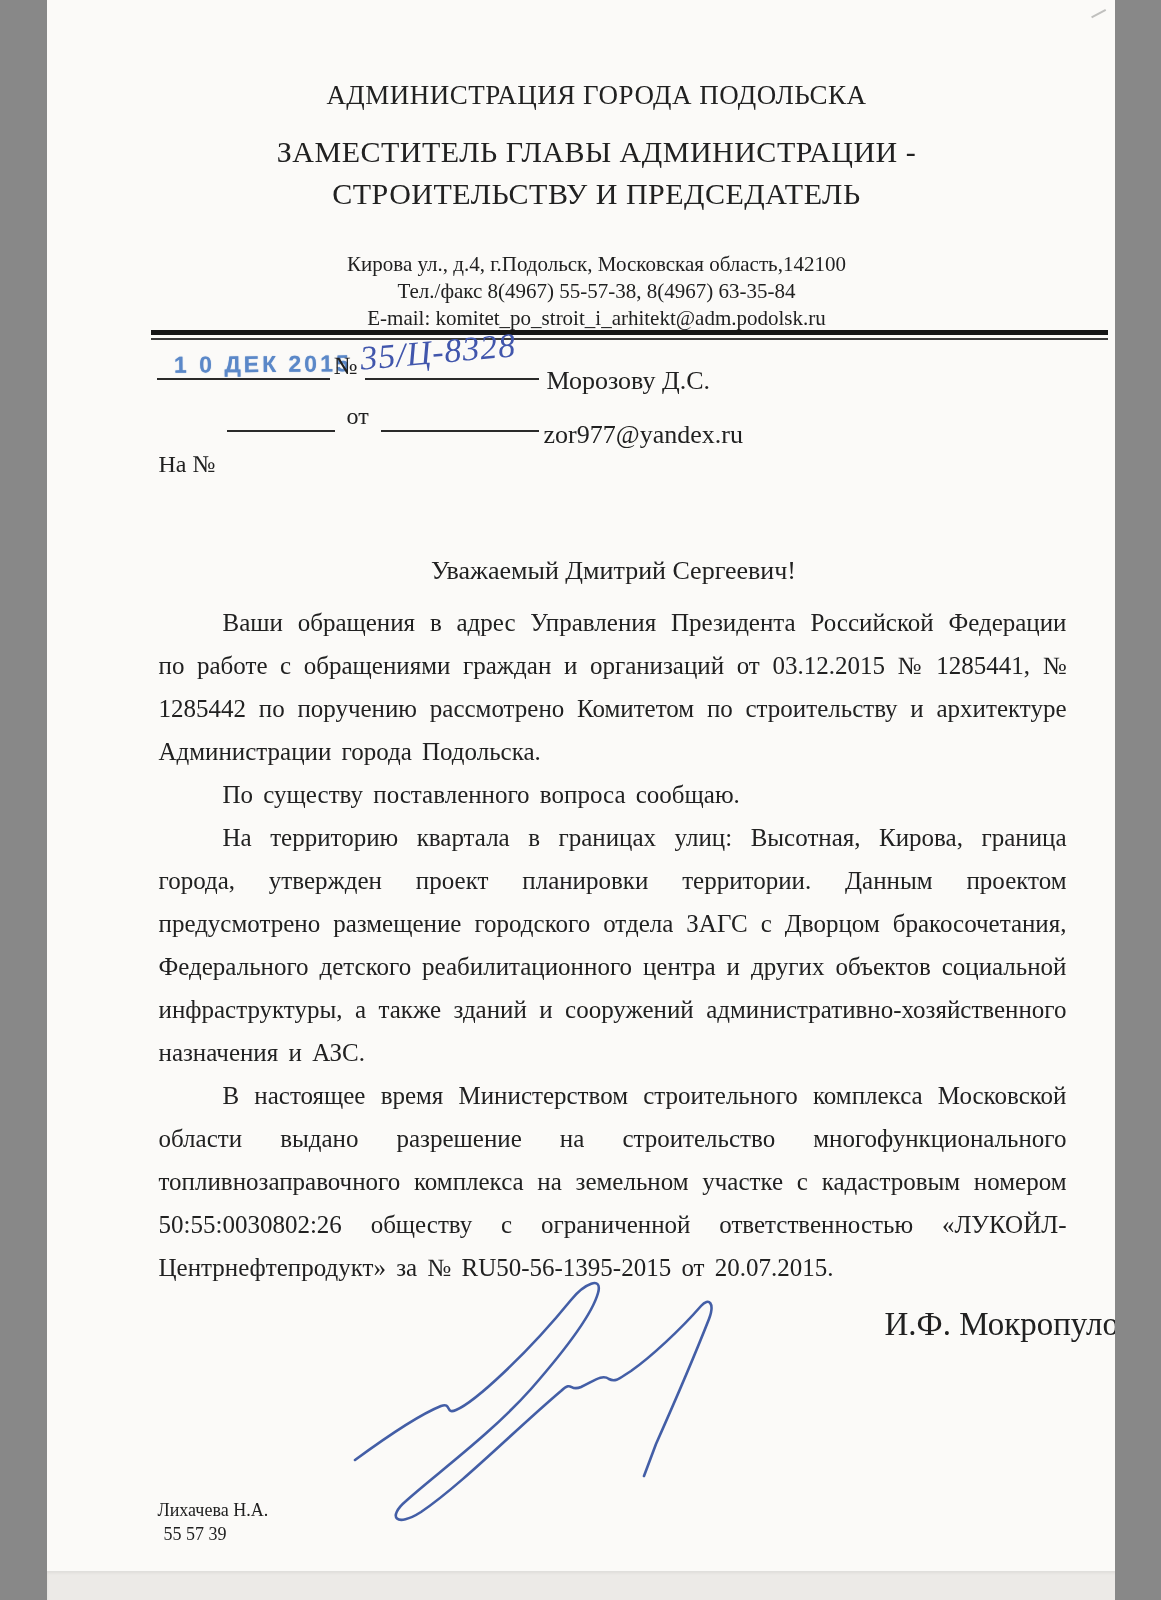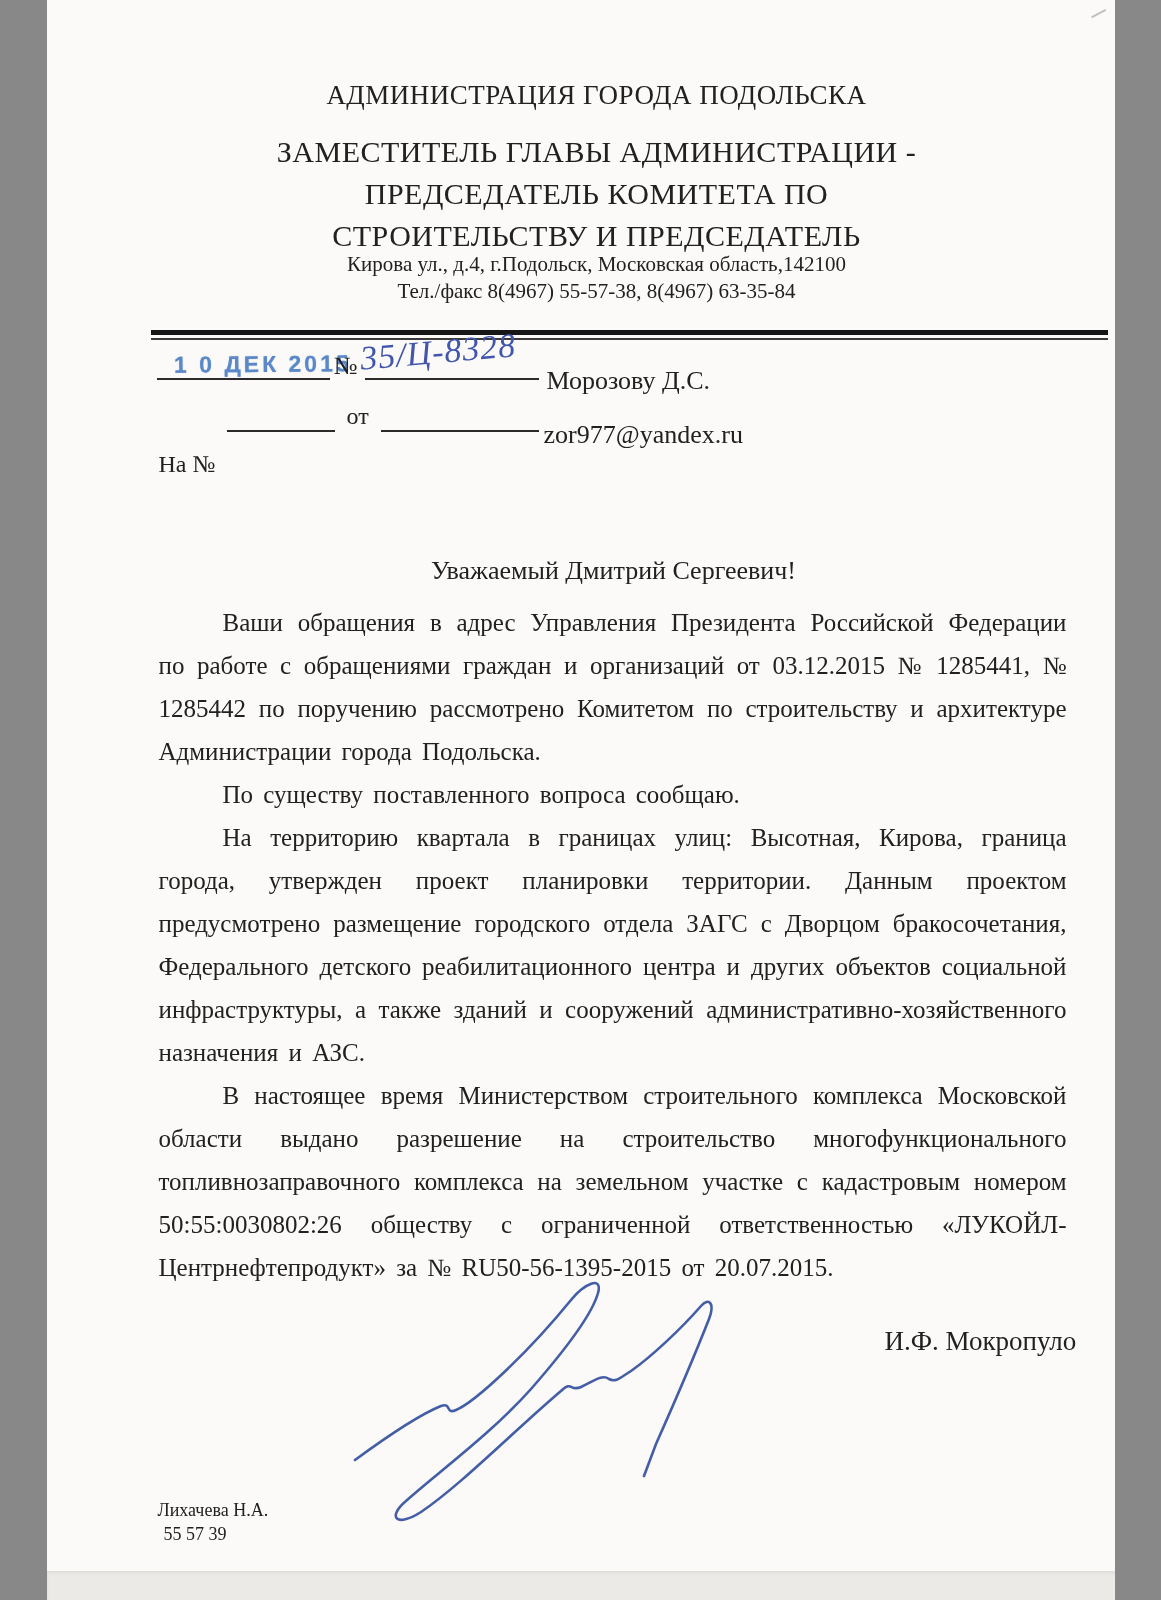--- a/index.html
+++ b/index.html
@@ -46,42 +46,42 @@
   .recipient-email{position:absolute;left:497px;top:420px;font-size:26px;}
 
   .salutation{position:absolute;top:556px;left:0;width:1134px;text-align:center;font-size:26px;}
 
   .body-text{
     position:absolute;left:112px;top:601px;width:908px;
     font-size:25px;line-height:43px;text-align:justify;
   }
   .body-text p{margin:0;text-indent:64px;word-spacing:4px;}
 
-  .signatory-name{position:absolute;left:838px;top:1306px;font-size:27px;white-space:nowrap;margin-top:20px;}
+  .signatory-name{position:absolute;left:838px;top:1306px;font-size:33px;white-space:nowrap;}
   .signature-svg{position:absolute;left:278px;top:1248px;}
 
   .executor-name{position:absolute;left:111px;top:1500px;font-size:18px;}
   .executor-phone{position:absolute;left:117px;top:1524px;font-size:18px;}
 </style>
 </head>
 <body>
 
 <div class="page">
 
   <div class="org-name">АДМИНИСТРАЦИЯ ГОРОДА ПОДОЛЬСКА</div>
 
   <div class="head-title">
     <div>ЗАМЕСТИТЕЛЬ ГЛАВЫ АДМИНИСТРАЦИИ -</div>
-    <div>ПРЕДСЕДАТЕЛЬ КОМИТЕТА ПО</div>
     <div>СТРОИТЕЛЬСТВУ И ПРЕДСЕДАТЕЛЬ</div>
   </div>
 
   <div class="head-contacts">
     <div>Кирова ул., д.4, г.Подольск, Московская область,142100</div>
     <div>Тел./факс 8(4967) 55-57-38, 8(4967) 63-35-84</div>
+    <div>E-mail: komitet_po_stroit_i_arhitekt@adm.podolsk.ru</div>
   </div>
 
   <div class="rule-thick"></div>
   <div class="rule-thin"></div>
 
   <div class="date-stamp">1 0 ДЕК 2015</div>
   <div class="u-line" style="left:110px;top:378px;width:173px;"></div>
 
   <span class="lbl" style="left:287px;top:352px;">№</span>
   <div class="hand-number">35/Ц-8328</div>

